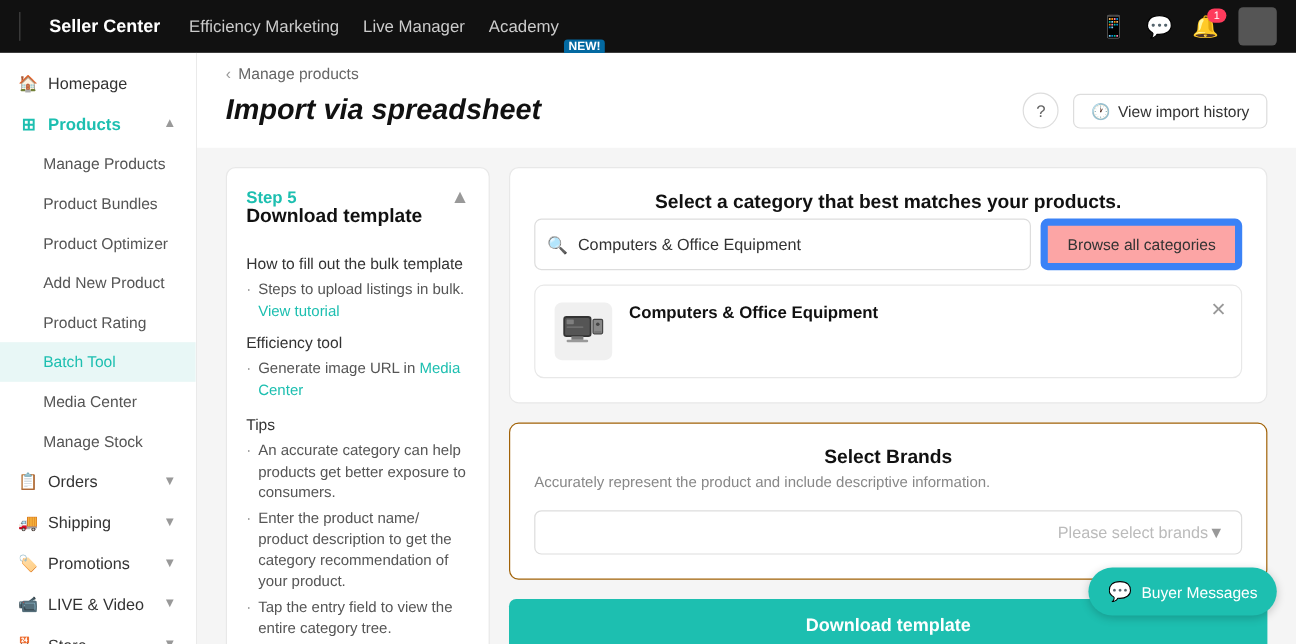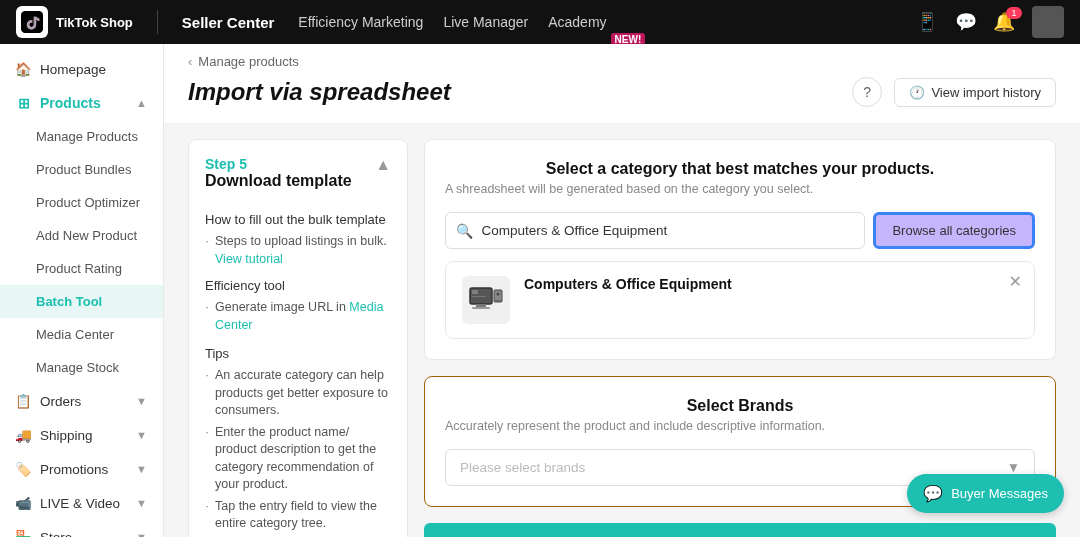--- a/index.html
+++ b/index.html
@@ -31,21 +31,21 @@
       border-radius: 6px;
       display: flex;
       align-items: center;
       justify-content: center;
     }
     .tiktok-icon svg { width: 22px; height: 22px; }
     .nav-divider { width: 1px; height: 24px; background: #444; }
     .seller-center-label { font-size: 15px; font-weight: 600; color: #fff; }
     .nav-links { display: flex; gap: 20px; flex: 1; }
     .nav-link { color: #ccc; font-size: 14px; cursor: pointer; text-decoration: none; display: flex; align-items: center; gap: 4px; }
-    .nav-badge-new { background: #be185d; color: #fff; font-size: 10px; font-weight: bold; padding: 1px 4px; border-radius: 3px; margin-top: 34px; }
+    .nav-badge-new { background: #0369a1; color: #fff; font-size: 10px; font-weight: bold; padding: 1px 4px; border-radius: 3px; margin-top: 34px; }
     .nav-right { display: flex; align-items: center; gap: 16px; margin-left: auto; }
     .nav-icon-btn { color: #ccc; cursor: pointer; font-size: 18px; position: relative; }
     .nav-icon-btn .badge { position: absolute; top: -4px; right: -6px; background: #ff3b5c; color: #fff; font-size: 9px; border-radius: 8px; padding: 1px 4px; min-width: 16px; text-align: center; }
     .avatar-box { width: 32px; height: 32px; background: #555; border-radius: 4px; }
 
     
     .main-layout {
       display: flex;
       flex: 1;
       overflow: hidden;
@@ -62,21 +62,21 @@
     }
     .sidebar-item {
       display: flex;
       align-items: center;
       padding: 9px 16px;
       cursor: pointer;
       color: #333;
       font-size: 13.5px;
       gap: 8px;
     }
-    .sidebar-item.active { color: #1dbfb0; font-weight: 700; background: #f0fafa; }
+    .sidebar-item.active { color: #1dbfb0; font-weight: 400; background: #f0fafa; }
     .sidebar-item.parent { font-weight: 600; color: #222; font-size: 14px; }
     .sidebar-item.parent.expanded { color: #1dbfb0; }
     .sidebar-icon { width: 16px; height: 16px; display: flex; align-items: center; justify-content: center; flex-shrink: 0; }
     .sidebar-chevron { margin-left: auto; font-size: 11px; color: #999; }
     .sidebar-sub { padding-left: 36px; font-size: 13px; color: #555; }
     .sidebar-sub.active { color: #1dbfb0; background: #e8f7f6; }
 
     
     .content-area {
       flex: 1;
@@ -191,23 +191,23 @@
     .search-input-wrapper input {
       flex: 1;
       border: none;
       outline: none;
       font-size: 13.5px;
       color: #333;
       padding: 8px 0;
     }
     .browse-btn {
       padding: 8px 16px;
-      border: 3px solid #3b82f6;
-      border-radius: 6px;
-      background: #c4b5fd;
+      border: 6px solid #3b82f6;
+      border-radius: 6px;
+      background: #fca5a5;
       cursor: pointer;
       font-size: 13px;
       color: #333;
       white-space: nowrap;
     }
 
     
     .category-result-card {
       border: 1px solid #e8e8e8;
       border-radius: 8px;
@@ -239,21 +239,21 @@
       color: #999;
       cursor: pointer;
       font-size: 16px;
     }
 
     
     .brands-section { background: #fff; border-radius: 8px; padding: 20px; margin-bottom: 16px; border: 1px solid #a16207; }
     .brands-select {
       display: flex;
       align-items: center;
-      justify-content: space-between;
+      justify-content: flex-end;
       border: 1px solid #ddd;
       border-radius: 6px;
       padding: 10px 14px;
       cursor: pointer;
       color: #bbb;
       font-size: 13.5px;
     }
 
     
     .download-btn {
@@ -286,31 +286,20 @@
       font-weight: 500;
       box-shadow: 0 2px 8px rgba(0,0,0,0.2);
       z-index: 100;
     }
     .bubble-icon { font-size: 16px; }
   </style>
 </head>
 <body>
 
 <nav class="top-nav">
-  <div class="top-nav-logo">
-    <div class="tiktok-icon">
-      <svg viewBox="0 0 32 32" fill="none">
-        <rect width="32" height="32" rx="6" fill="#010101"></rect>
-        <path d="M22 8.5c1.2 1.4 2.8 2.2 4.5 2.4v3.5c-1.7-.1-3.2-.7-4.5-1.6v7.3c0 3.7-3 6.7-6.8 6.7S8.5 23.8 8.5 20s3-6.7 6.8-6.7c.4 0 .7 0 1.1.1v3.6c-.4-.1-.7-.2-1.1-.2-1.8 0-3.3 1.5-3.3 3.2s1.5 3.2 3.3 3.2 3.3-1.5 3.3-3.2V8.5H22z" fill="#fff"></path>
-        <path d="M22 8.5c1.2 1.4 2.8 2.2 4.5 2.4v3.5c-1.7-.1-3.2-.7-4.5-1.6v7.3c0 3.7-3 6.7-6.8 6.7S8.5 23.8 8.5 20s3-6.7 6.8-6.7c.4 0 .7 0 1.1.1v3.6c-.4-.1-.7-.2-1.1-.2-1.8 0-3.3 1.5-3.3 3.2s1.5 3.2 3.3 3.2 3.3-1.5 3.3-3.2V8.5H22z" fill="#ee1d52" opacity="0.6"></path>
-        <path d="M22 8.5c1.2 1.4 2.8 2.2 4.5 2.4v3.5c-1.7-.1-3.2-.7-4.5-1.6v7.3c0 3.7-3 6.7-6.8 6.7S8.5 23.8 8.5 20s3-6.7 6.8-6.7c.4 0 .7 0 1.1.1v3.6c-.4-.1-.7-.2-1.1-.2-1.8 0-3.3 1.5-3.3 3.2s1.5 3.2 3.3 3.2 3.3-1.5 3.3-3.2V8.5H22z" fill="#69c9d0" opacity="0.5"></path>
-      </svg>
-    </div>
-    <span style="font-size:13px;">TikTok Shop</span>
-  </div>
   <div class="nav-divider"></div>
   <span class="seller-center-label">Seller Center</span>
   <div class="nav-links">
     <a class="nav-link">Efficiency Marketing</a>
     <a class="nav-link">Live Manager</a>
     <a class="nav-link">
       <span>Academy</span>
       <span class="nav-badge-new">NEW!</span>
     </a>
   </div>
@@ -438,21 +427,20 @@
           <div class="step-list-item">Tap the entry field to view the entire category tree.</div>
         </div>
 
       </div>
 
       <div class="right-panel">
 
         
         <div class="category-section">
           <div class="section-title">Select a category that best matches your products.</div>
-          <div class="section-subtitle">A shreadsheet will be generated based on the category you select.</div>
 
           <div class="search-row">
             <div class="search-input-wrapper">
               <span style="color:#999;font-size:14px;">🔍</span>
               <input type="text" value="Computers &amp; Office Equipment" style="">
             </div>
             <button class="browse-btn">Browse all categories</button>
           </div>
 
           <div class="category-result-card">

